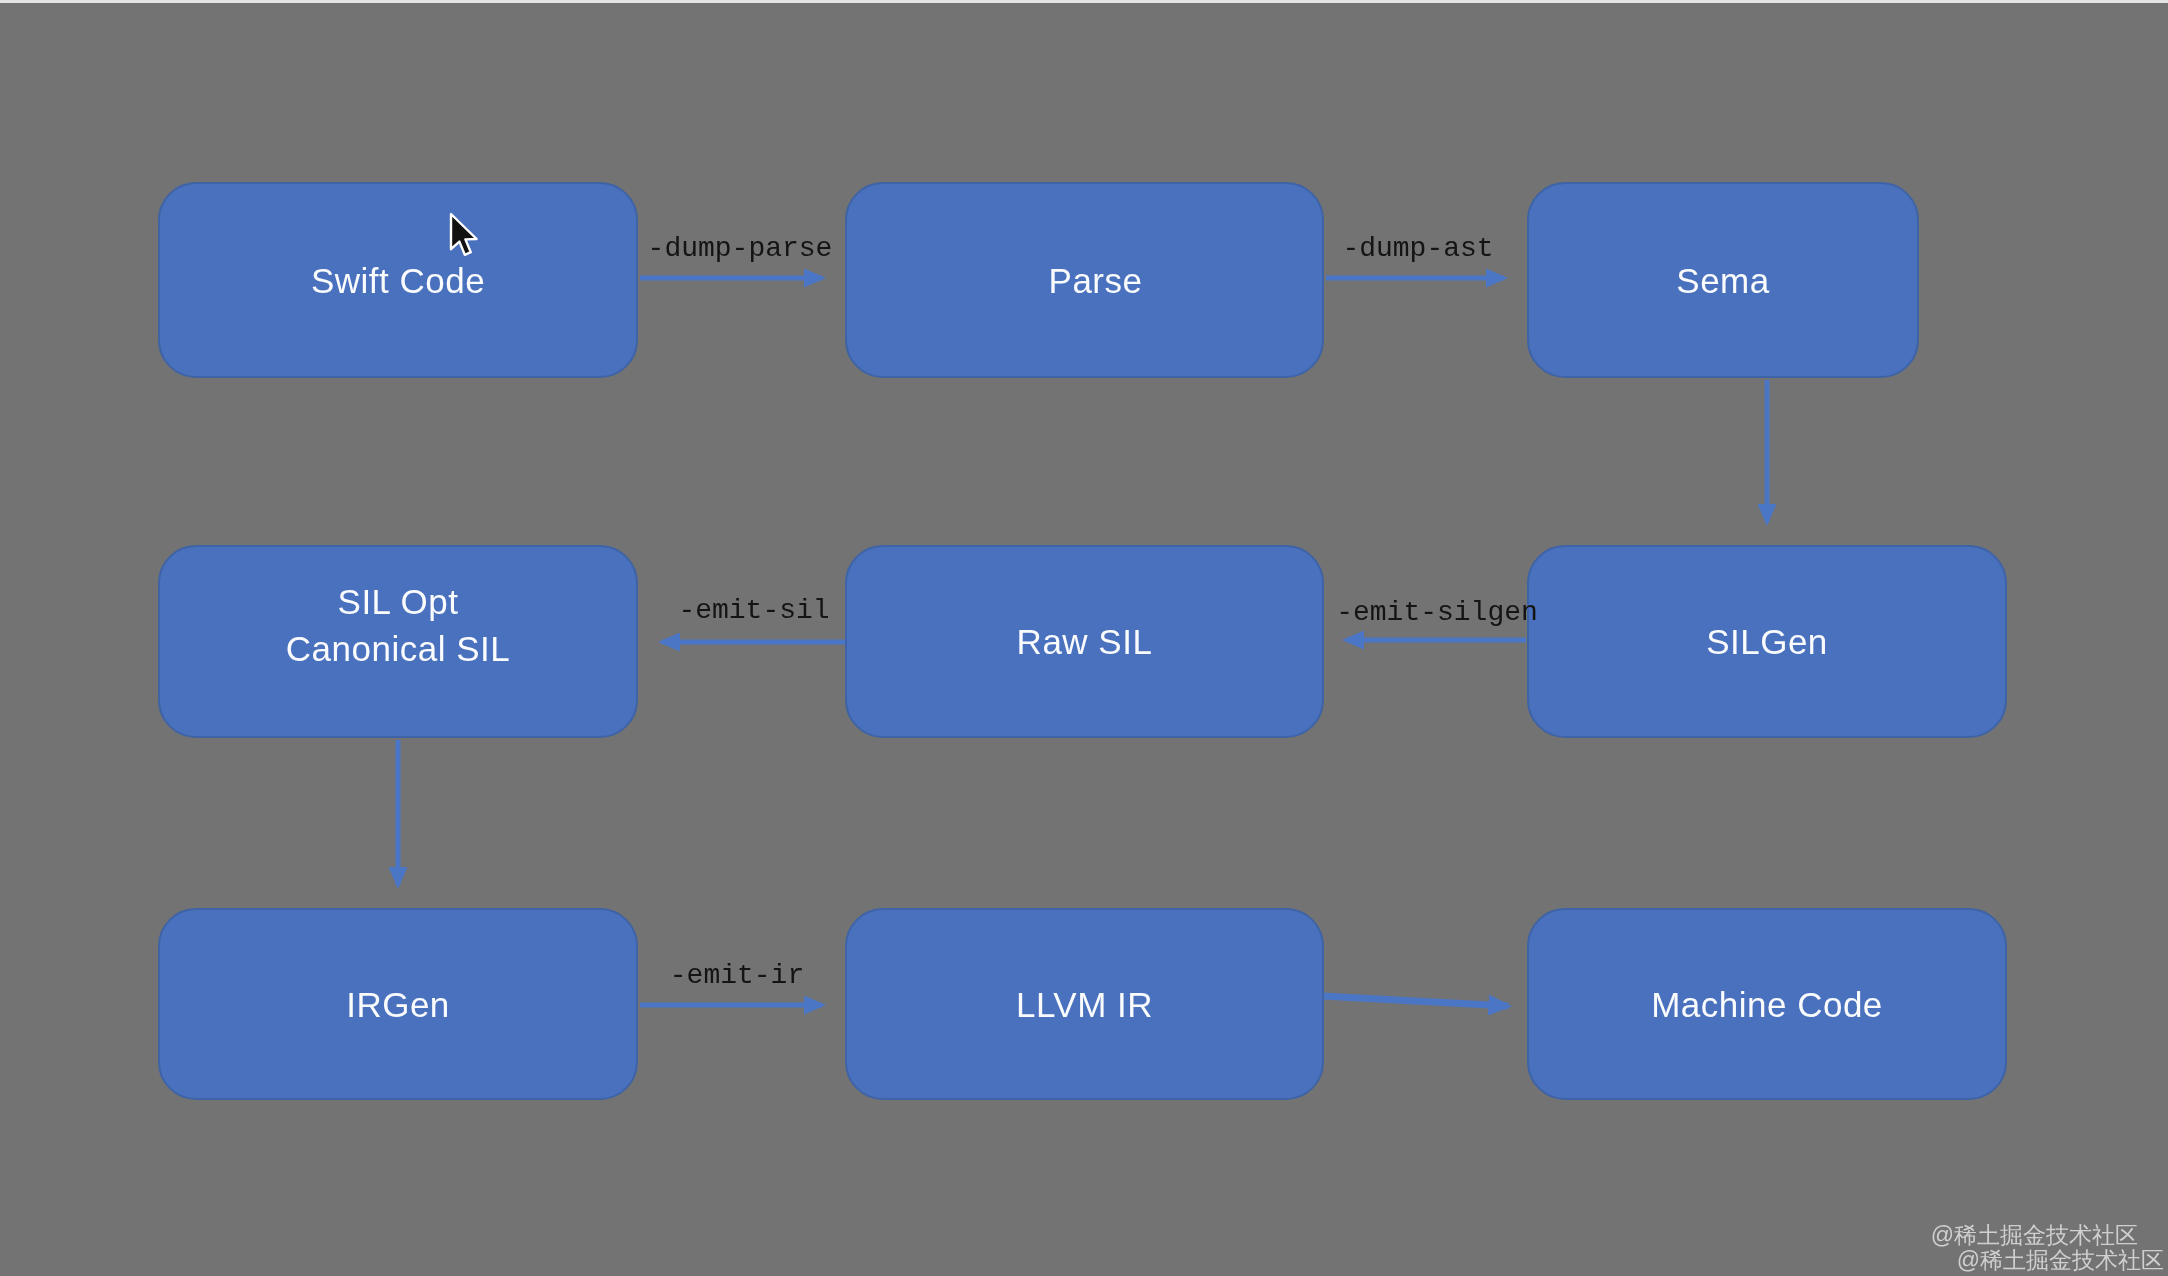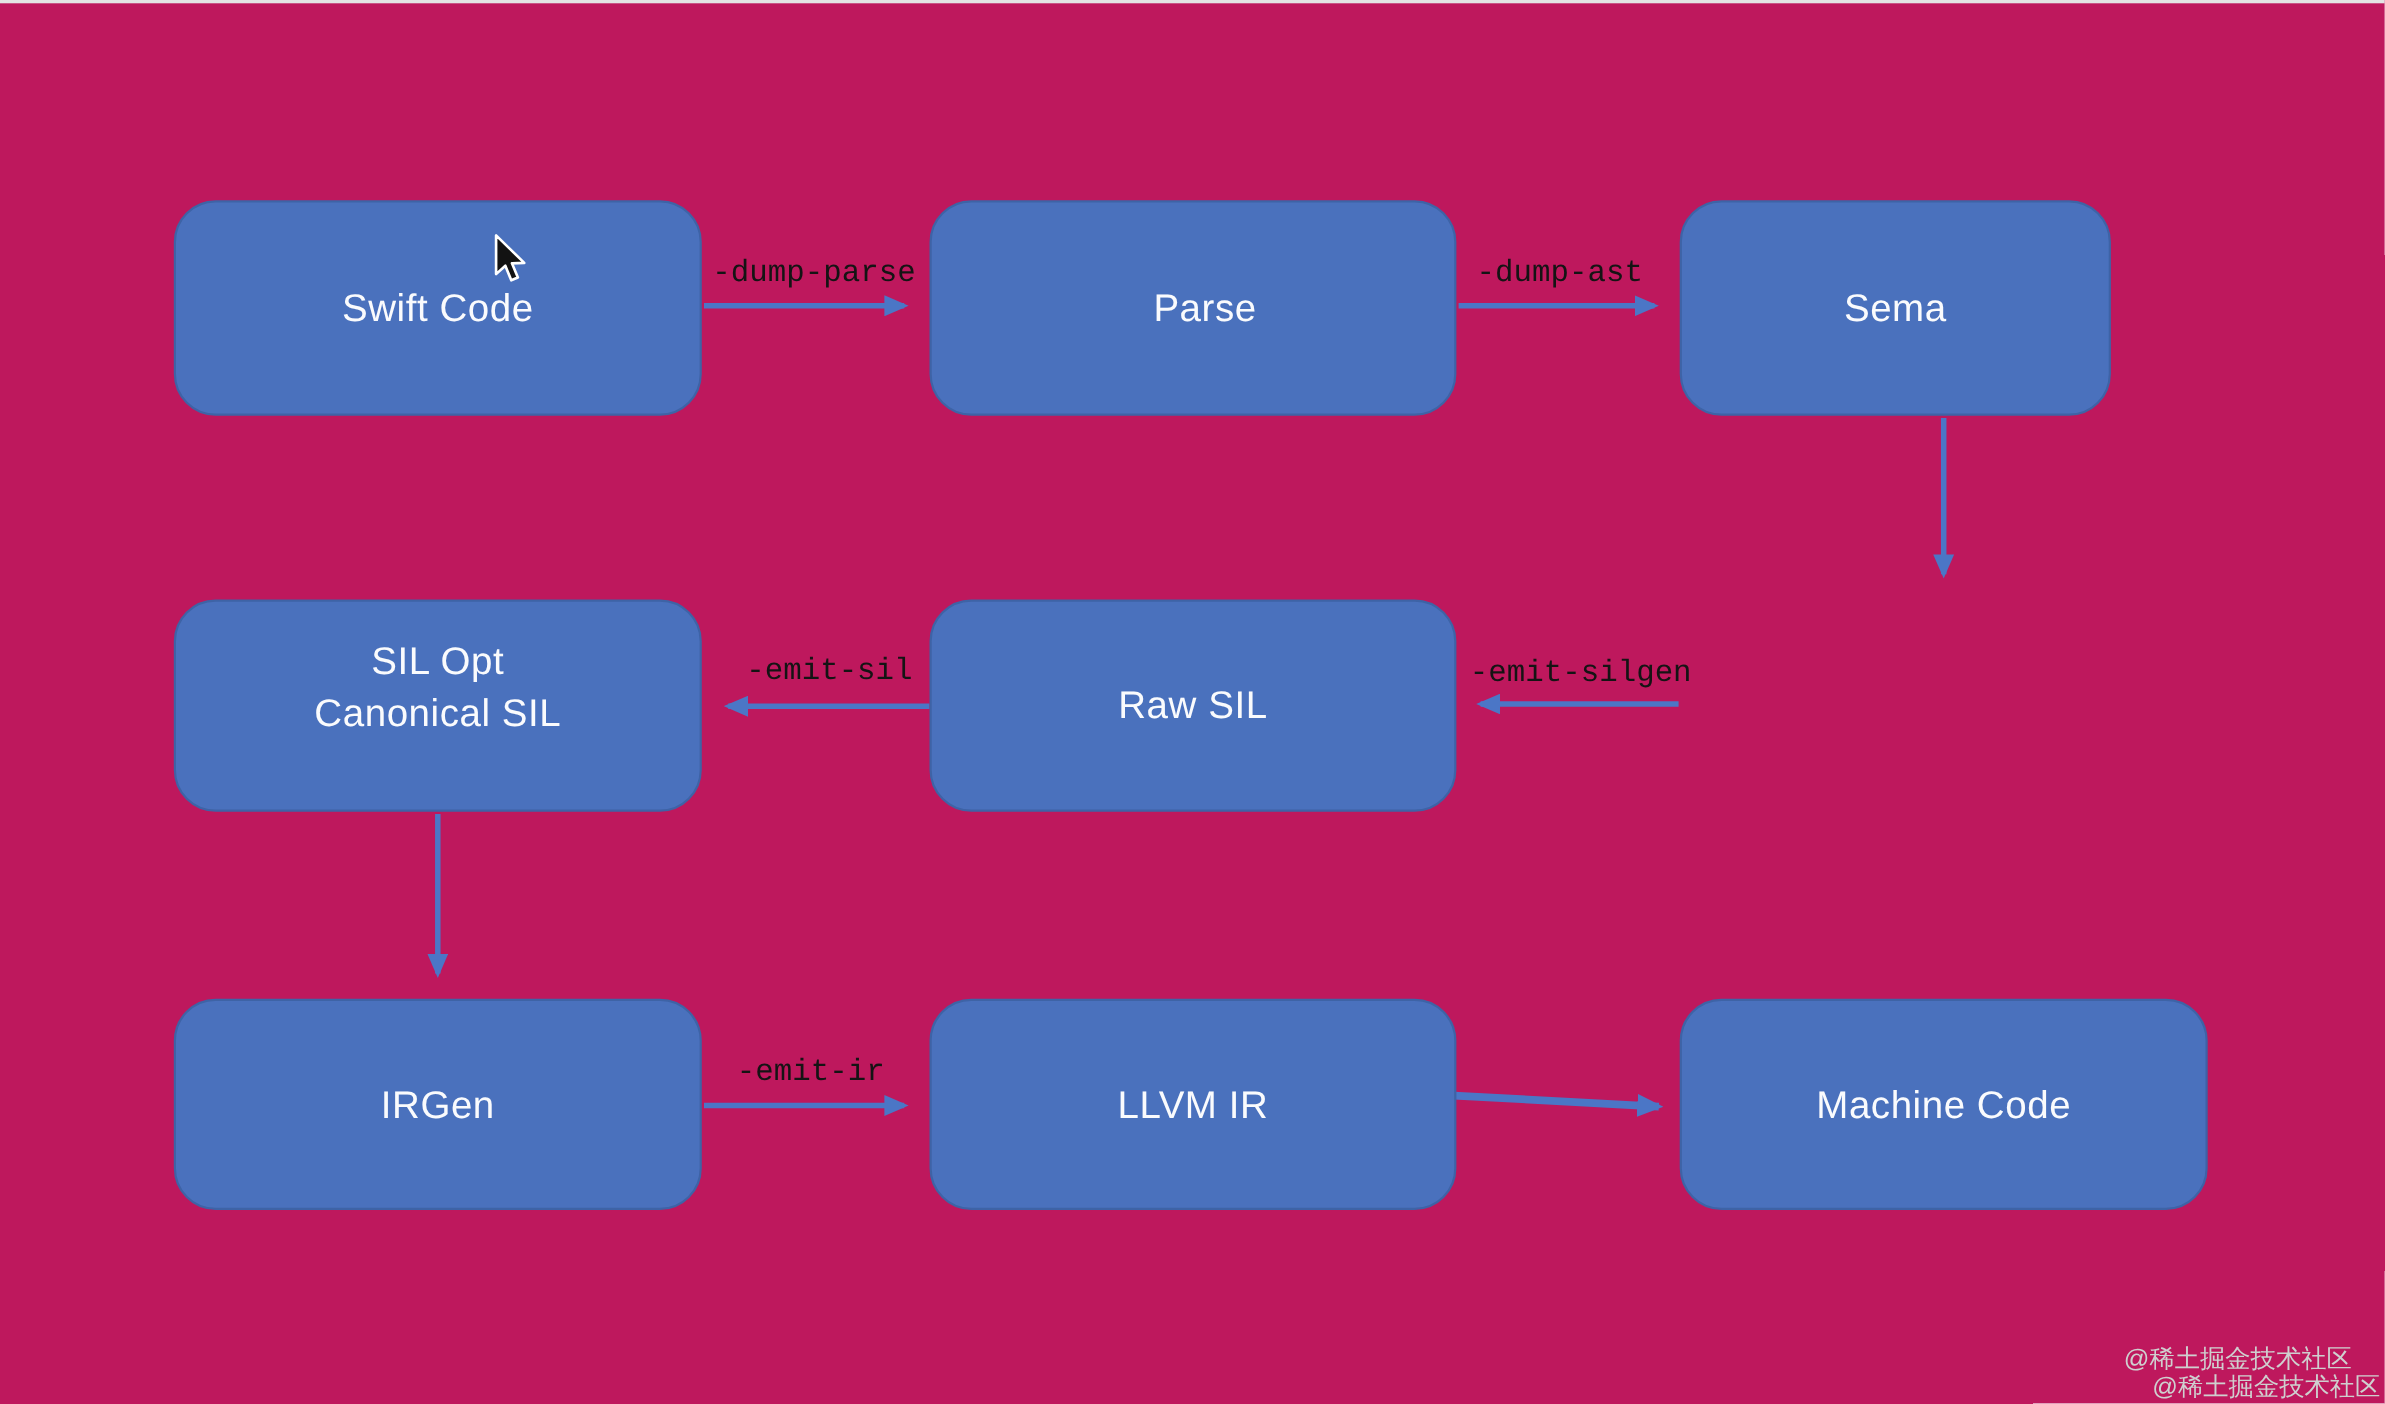--- a/index.html
+++ b/index.html
@@ -8,21 +8,21 @@
     background: #ffffff;
     width: 2168px;
     height: 1276px;
     overflow: hidden;
     font-family: "Liberation Sans", sans-serif;
   }
   .canvas {
     position: relative;
     width: 2168px;
     height: 1276px;
-    background: #be185d;
+    background: #737373;
   }
   .top-strip {
     position: absolute;
     left: 0; top: 0;
     width: 2168px;
     height: 3px;
     background: #e4e4e4;
   }
   .node {
     position: absolute;
@@ -121,20 +121,25 @@
     <span class="text-block">
       <span class="line">SIL Opt</span>
       <span class="line">Canonical SIL</span>
     </span>
   </div>
   <div class="node" style="left:845px; top:545px; width:479px; height:193px;">
     <span class="text-block">
         <span class="line">Raw SIL</span>
       </span>
   </div>
+  <div class="node" style="left:1527px; top:545px; width:480px; height:193px;">
+    <span class="text-block">
+        <span class="line">SILGen</span>
+      </span>
+  </div>
 
   <div class="node" style="left:158px; top:908px; width:480px; height:192px;">
     <span class="text-block">
         <span class="line">IRGen</span>
       </span>
   </div>
   <div class="node" style="left:845px; top:908px; width:479px; height:192px;">
     <span class="text-block">
         <span class="line">LLVM IR</span>
       </span>

